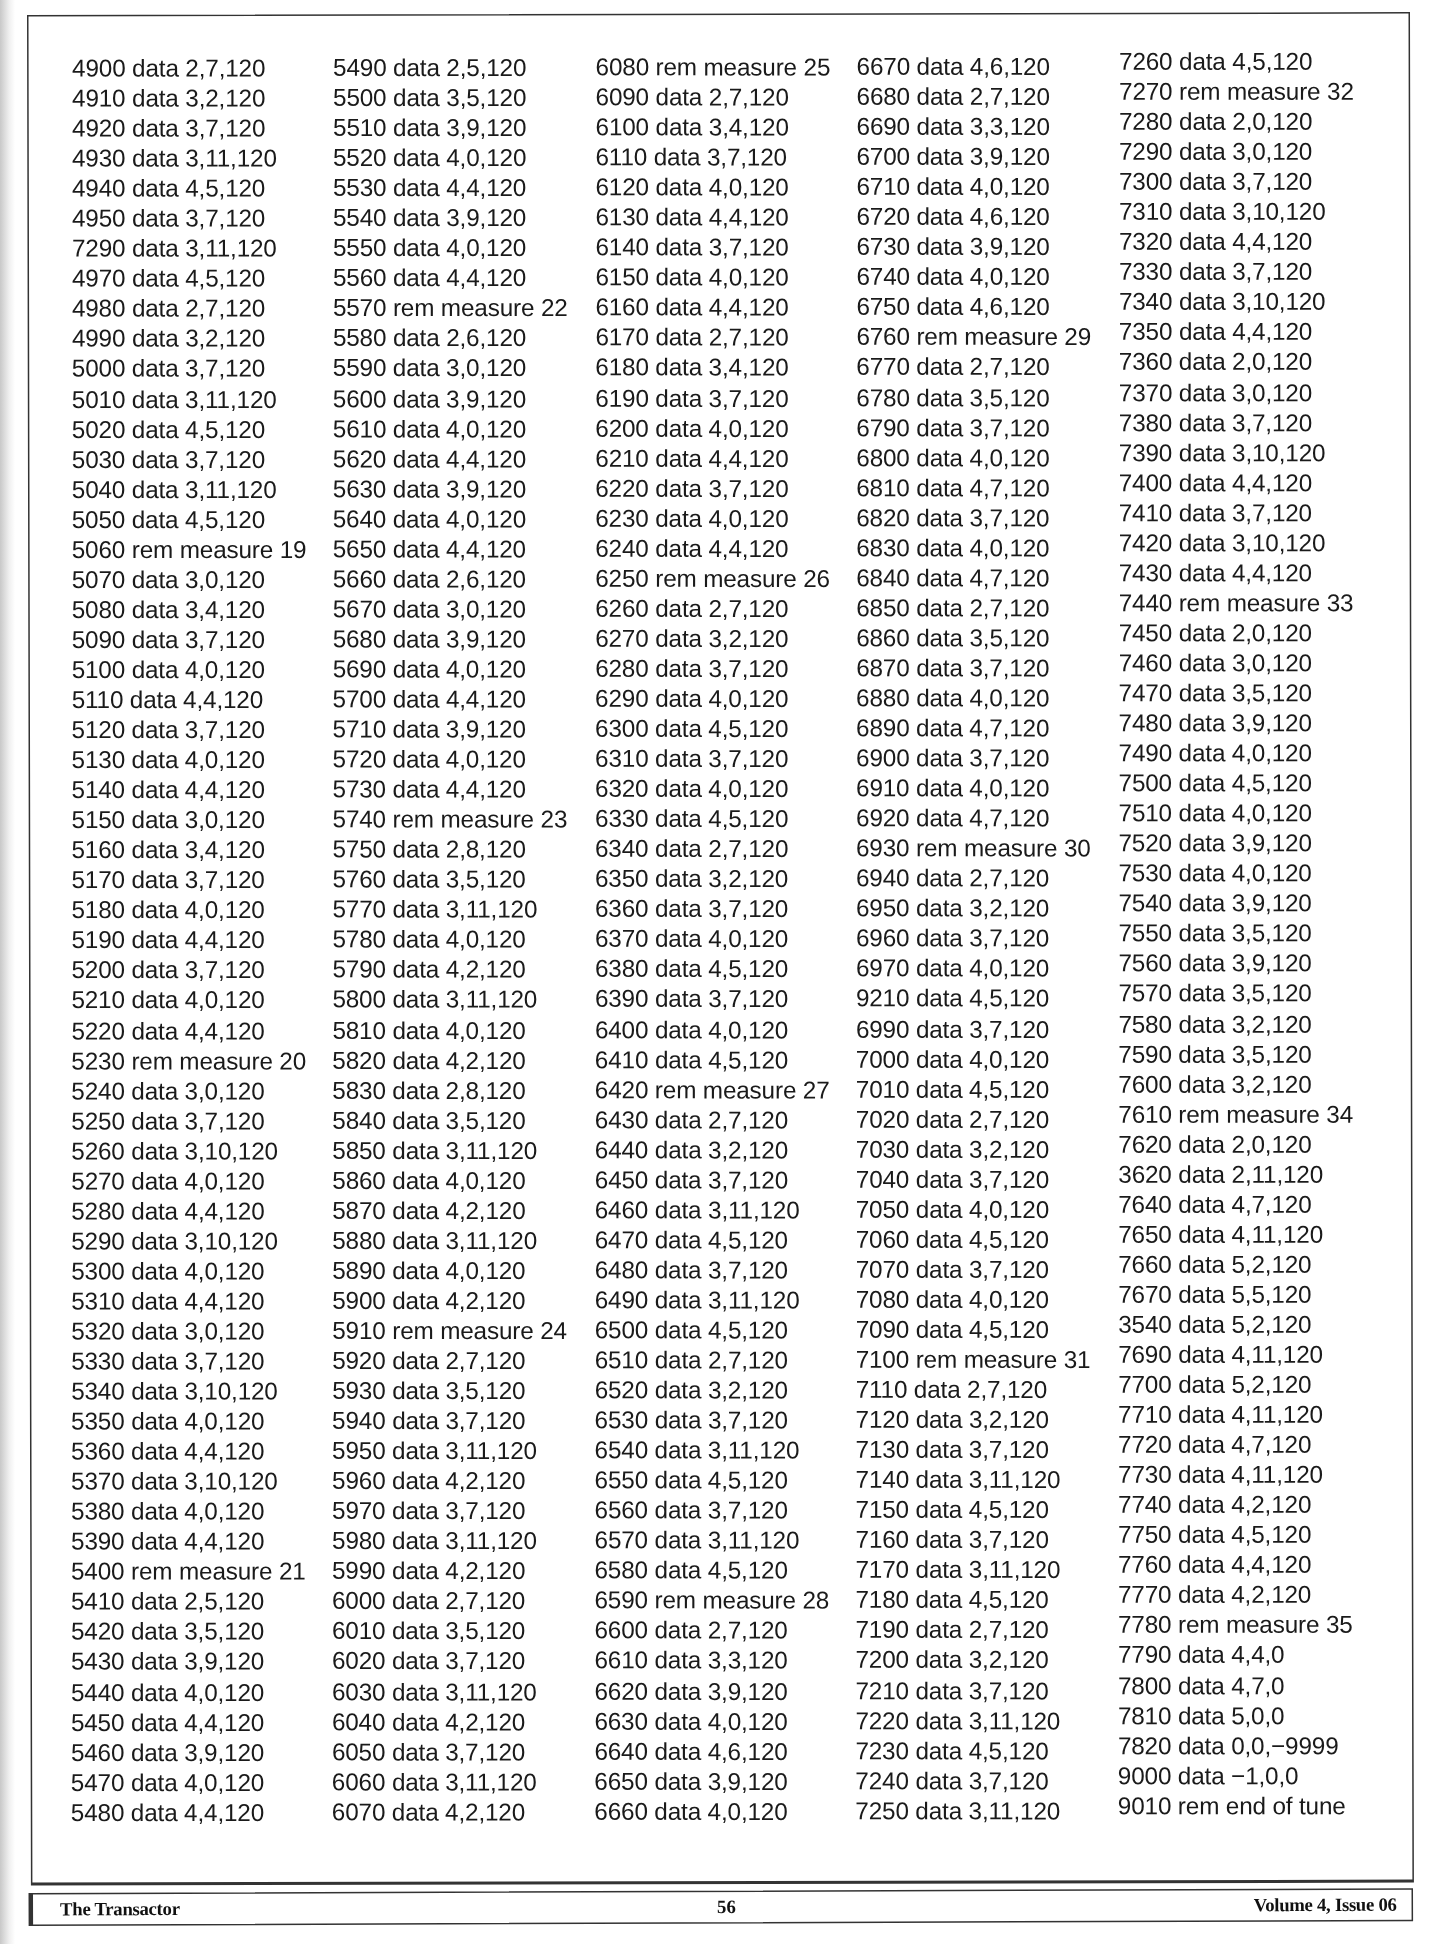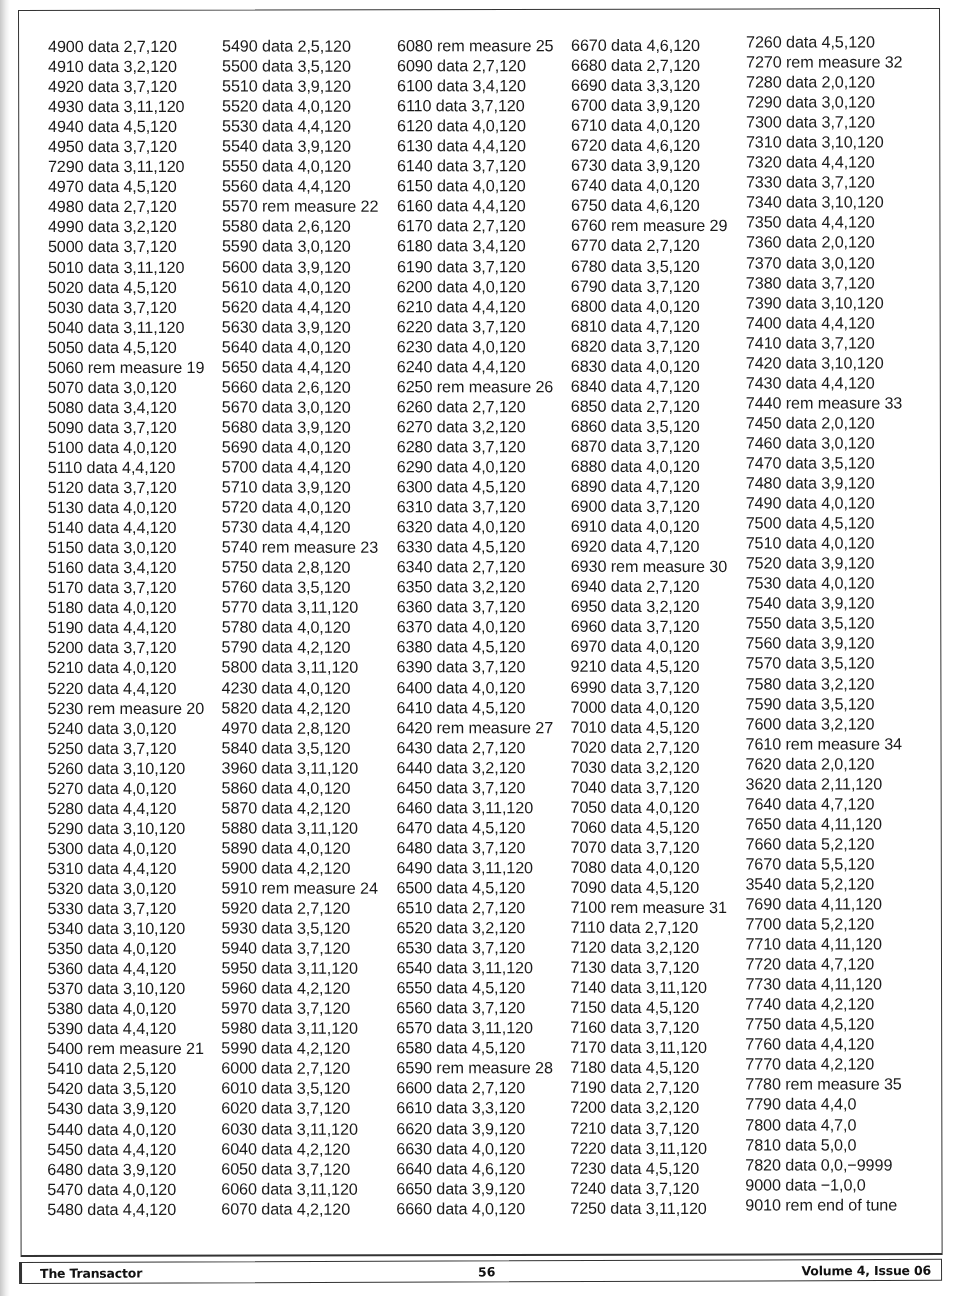--- a/index.html
+++ b/index.html
@@ -73,20 +73,21 @@
       transform: rotate(-0.2deg);
       transform-origin: 0 0;
       font-family: "DejaVu Sans", sans-serif;
       font-weight: bold;
       font-size: 12.5px;
       color: #111;
     }
     .footer-bar span {
       position: absolute;
       top: 3px;
+      font-family: Liberation Serif, serif;
     }
     .footer-publication { left: 18px; letter-spacing: -0.2px; }
     .footer-page { left: 456px; text-align: right; }
     .footer-issue { right: 10px; letter-spacing: -0.2px; text-align: right; }
   </style>
 </head>
 <body>
 
 <div class="page-edge"></div>
 
@@ -142,21 +143,21 @@
         <li>5360 data 4,4,120</li>
         <li>5370 data 3,10,120</li>
         <li>5380 data 4,0,120</li>
         <li>5390 data 4,4,120</li>
         <li>5400 rem measure 21</li>
         <li>5410 data 2,5,120</li>
         <li>5420 data 3,5,120</li>
         <li>5430 data 3,9,120</li>
         <li>5440 data 4,0,120</li>
         <li>5450 data 4,4,120</li>
-        <li>6480 data 3,9,120</li>
+        <li>5460 data 3,9,120</li>
         <li>5470 data 4,0,120</li>
         <li>5480 data 4,4,120</li>
       </ul>
     <ul class="col col-2">
         <li>5490 data 2,5,120</li>
         <li>5500 data 3,5,120</li>
         <li>5510 data 3,9,120</li>
         <li>5520 data 4,0,120</li>
         <li>5530 data 4,4,120</li>
         <li>5540 data 3,9,120</li>
@@ -179,25 +180,25 @@
         <li>5710 data 3,9,120</li>
         <li>5720 data 4,0,120</li>
         <li>5730 data 4,4,120</li>
         <li>5740 rem measure 23</li>
         <li>5750 data 2,8,120</li>
         <li>5760 data 3,5,120</li>
         <li>5770 data 3,11,120</li>
         <li>5780 data 4,0,120</li>
         <li>5790 data 4,2,120</li>
         <li>5800 data 3,11,120</li>
-        <li>4230 data 4,0,120</li>
+        <li>5810 data 4,0,120</li>
         <li>5820 data 4,2,120</li>
-        <li>4970 data 2,8,120</li>
+        <li>5830 data 2,8,120</li>
         <li>5840 data 3,5,120</li>
-        <li>3960 data 3,11,120</li>
+        <li>5850 data 3,11,120</li>
         <li>5860 data 4,0,120</li>
         <li>5870 data 4,2,120</li>
         <li>5880 data 3,11,120</li>
         <li>5890 data 4,0,120</li>
         <li>5900 data 4,2,120</li>
         <li>5910 rem measure 24</li>
         <li>5920 data 2,7,120</li>
         <li>5930 data 3,5,120</li>
         <li>5940 data 3,7,120</li>
         <li>5950 data 3,11,120</li>

